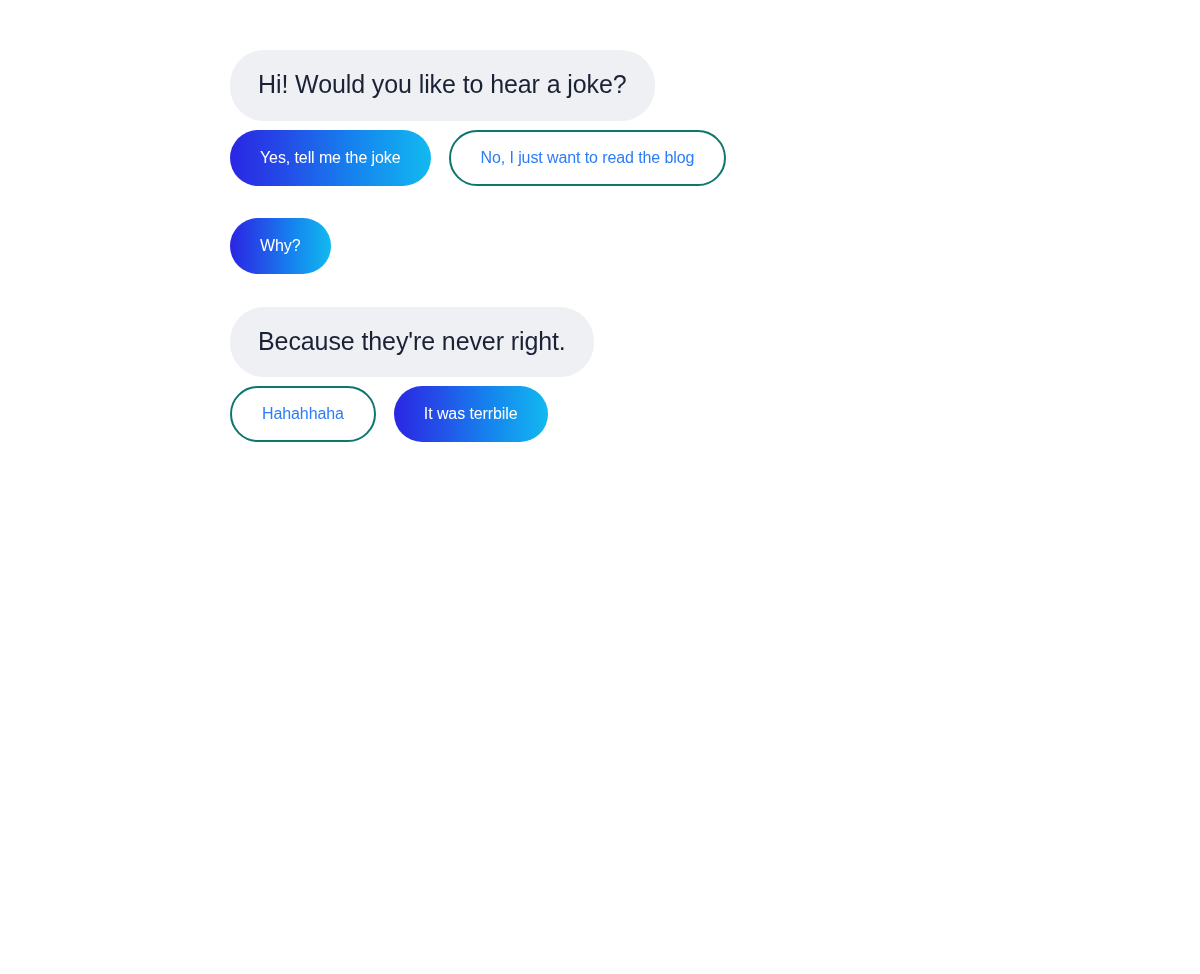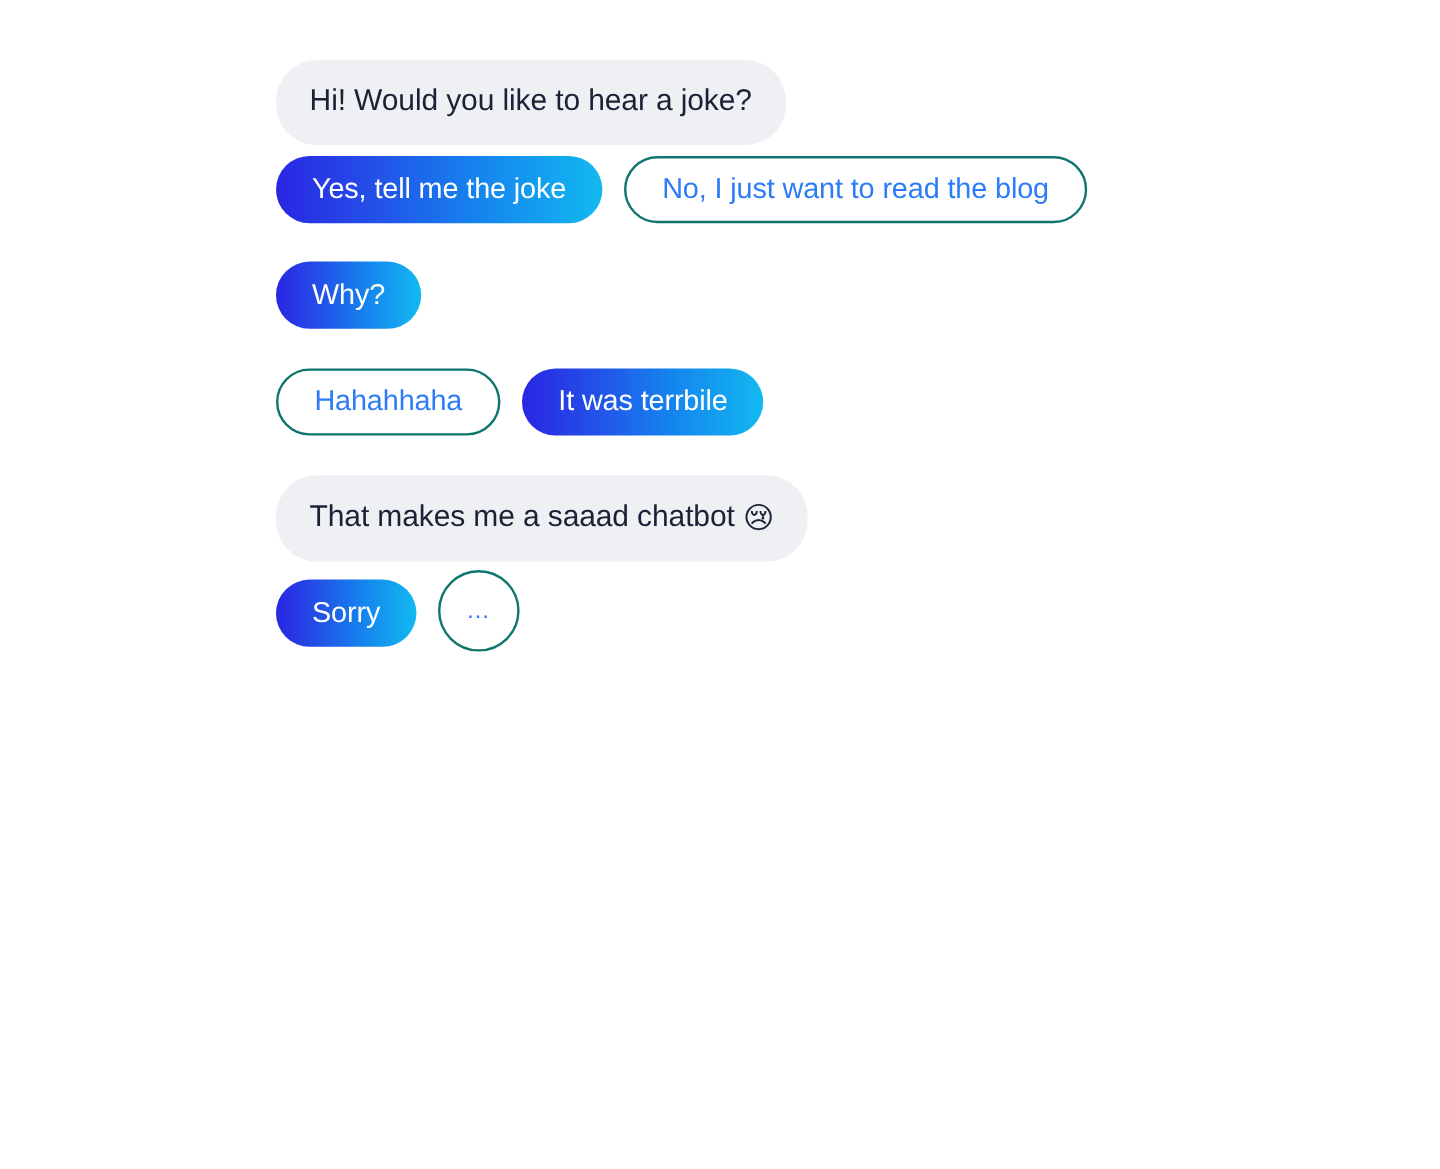--- a/index.html
+++ b/index.html
@@ -52,21 +52,21 @@
 
   
   .options-row {
     display: flex;
     align-items: center;
     gap: 18px;
     margin-top: 9px;
   }
 
   .option {
-    font-size: 24px;
+    font-size: 16px;
     line-height: 1;
     letter-spacing: -0.1px;
     border-radius: 999px;
     display: inline-flex;
     align-items: center;
     justify-content: center;
     padding: 0 30px;
     height: 56px;
     white-space: nowrap;
     cursor: pointer;
@@ -127,40 +127,30 @@
 
   <div class="message-group group-gap-1">
     <div class="options-row">
       <div class="option filled">
         <span>Why?</span>
       </div>
     </div>
   </div>
 
   <div class="message-group group-gap-2">
+    <div class="bubble-row">
+      <div class="bot-bubble">
+        <span>Because they're never right.</span>
+      </div>
+    </div>
     <div class="options-row">
       <div class="option outline">
         <span>Hahahhaha</span>
       </div>
       <div class="option filled">
         <span>It was terrbile</span>
       </div>
     </div>
   </div>
 
-  <div class="message-group group-gap-3">
-    <div class="bubble-row">
-      <div class="bot-bubble">
-        <span>That makes me a saaad chatbot </span><span class="emoji">😢</span>
-      </div>
-    </div>
-    <div class="options-row">
-      <div class="option filled">
-        <span>Sorry</span>
-      </div>
-      <div class="option outline circle dots">
-        <span>…</span>
-      </div>
-    </div>
-  </div>
 
 
 </div>
 
 </body></html>

